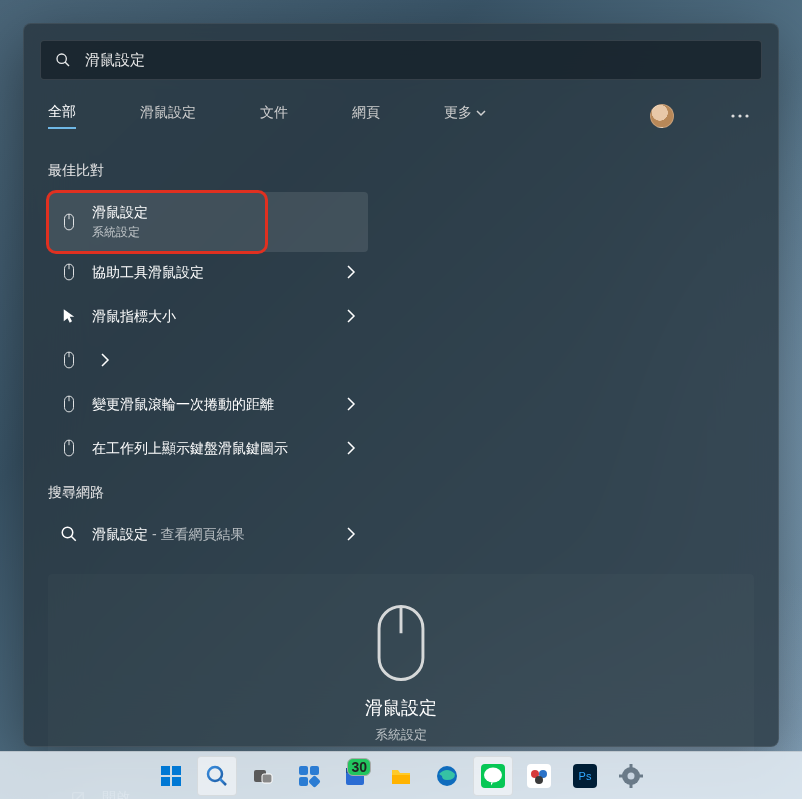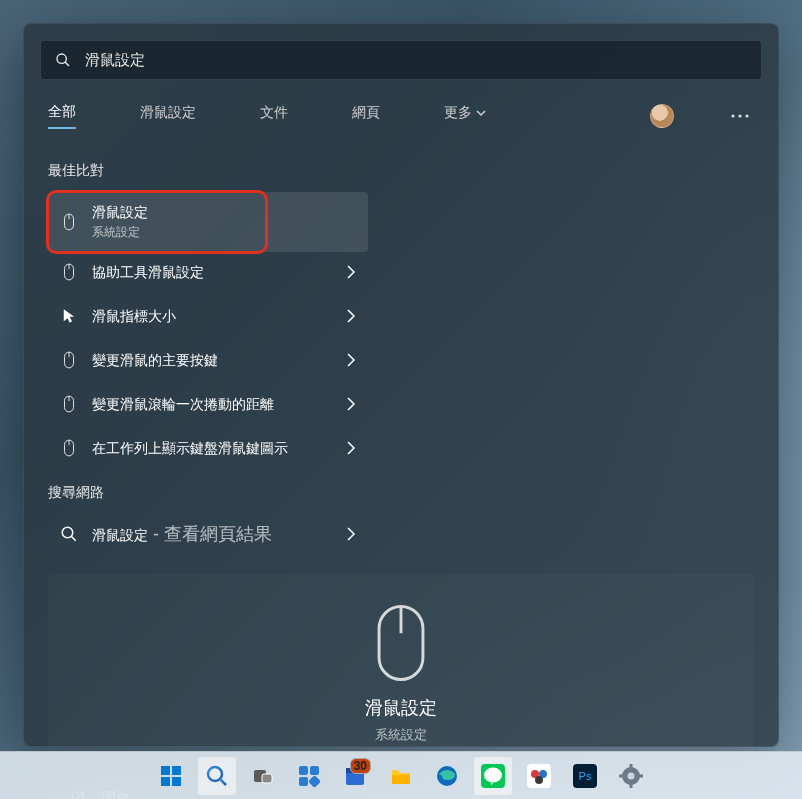--- a/index.html
+++ b/index.html
@@ -116,21 +116,21 @@
 .task-item {
   width: 40px; height: 40px; border-radius: 4px;
   display: flex; align-items: center; justify-content: center;
   cursor: pointer; position: relative;
 }
 .task-item.active { background: rgba(255,255,255,0.5); box-shadow: inset 0 0 0 1px rgba(0,0,0,0.08); }
 .task-item svg, .task-item .tico { width: 24px; height: 24px; }
 .tico { border-radius: 4px; display:flex; align-items:center; justify-content:center; font-size:11px; font-weight:normal; }
 .badge {
   position: absolute; top: 2px; right: 4px;
-  background: #c2410c; color: #222; font-size: 12px; font-weight: bold;
+  background: #22c55e; color: #222; font-size: 14px; font-weight: bold;
   padding: 0 3px; border-radius: 6px; border: 1px solid #aaa;
 }
 </style>
 </head>
 <body>
 
 <div class="desktop-bg"></div>
 
 <div class="start-panel">
 
@@ -212,23 +212,20 @@
               <path d="M2 2 L8 8 L2 14" stroke="#fff" stroke-width="1.5" fill="none"></path>
             </svg>
           </div>
           <div class="result-item">
             <div class="result-icon">
               <svg viewBox="0 0 24 32" fill="none" stroke="#fff" stroke-width="1.5">
                 <rect x="4" y="2" width="16" height="28" rx="8"></rect>
                 <line x1="12" y1="2" x2="12" y2="11"></line>
               </svg>
             </div>
-            <div class="result-text">
-              <div class="result-title">變更滑鼠的主要按鍵</div>
-            </div>
             <svg class="chevron" viewBox="0 0 10 16">
               <path d="M2 2 L8 8 L2 14" stroke="#fff" stroke-width="1.5" fill="none"></path>
             </svg>
           </div>
           <div class="result-item">
             <div class="result-icon">
               <svg viewBox="0 0 24 32" fill="none" stroke="#fff" stroke-width="1.5">
                 <rect x="4" y="2" width="16" height="28" rx="8"></rect>
                 <line x1="12" y1="2" x2="12" y2="11"></line>
               </svg>
@@ -259,21 +256,21 @@
       <div class="section-label" style="margin-top:16px">搜尋網路</div>
 
       <div class="result-item">
         <div class="result-icon">
           <svg viewBox="0 0 24 24" fill="none" stroke="#fff" stroke-width="2">
               <circle cx="10" cy="10" r="7"></circle>
               <line x1="21" y1="21" x2="15" y2="15"></line>
             </svg>
         </div>
         <div class="result-text">
-          <span class="result-title" style="display:inline">滑鼠設定</span><span class="web-label" style="font-size:18px"> - 查看網頁結果</span>
+          <span class="result-title" style="display:inline">滑鼠設定</span><span class="web-label" style="font-size:14px"> - 查看網頁結果</span>
         </div>
         <svg class="chevron" viewBox="0 0 10 16">
             <path d="M2 2 L8 8 L2 14" stroke="#fff" stroke-width="1.5" fill="none"></path>
           </svg>
       </div>
 
     </div>
 
     <div class="right-col">
       <div class="detail-panel">

